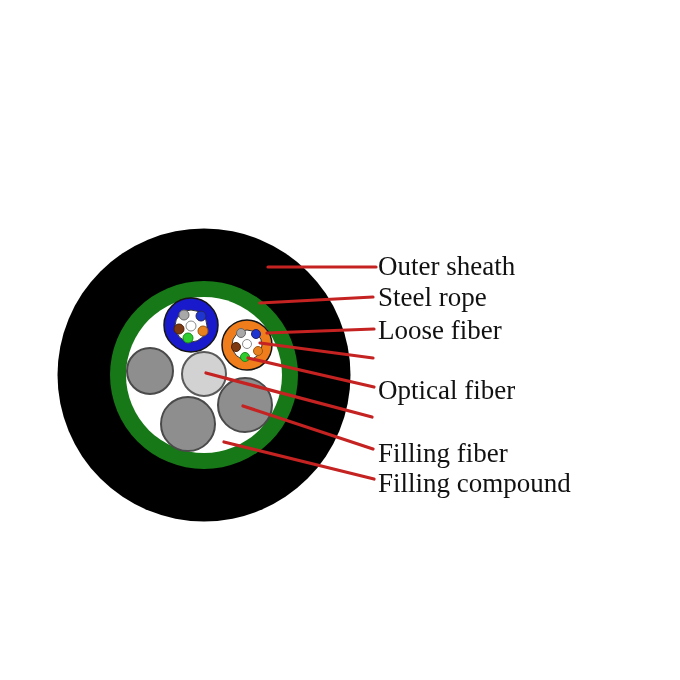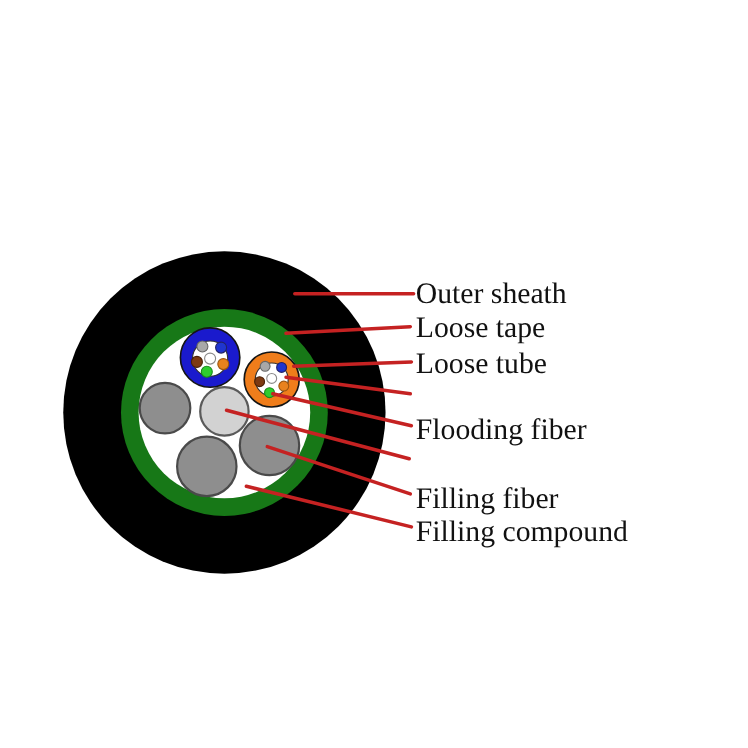--- a/index.html
+++ b/index.html
@@ -80,19 +80,19 @@
       <line x1="267" y1="333" x2="374" y2="329"></line>
       <line x1="260" y1="343" x2="373" y2="358"></line>
       <line x1="248" y1="358" x2="374" y2="387"></line>
       <line x1="206" y1="373" x2="372" y2="417"></line>
       <line x1="243" y1="406" x2="373" y2="449"></line>
       <line x1="224" y1="442" x2="374" y2="479"></line>
     </g>
   </svg>
 
   <div class="part-label" style="top:250px">Outer sheath</div>
-  <div class="part-label" style="top:281px">Loose tape</div>
-  <div class="part-label" style="top:314px">Loose tube</div>
-  <div class="part-label" style="top:374px">Flooding fiber</div>
+  <div class="part-label" style="top:281px">Steel rope</div>
+  <div class="part-label" style="top:314px">Loose fiber</div>
+  <div class="part-label" style="top:374px">Optical fiber</div>
   <div class="part-label" style="top:437px">Filling fiber</div>
   <div class="part-label" style="top:467px">Filling compound</div>
 
 </div>
 
 </body></html>

